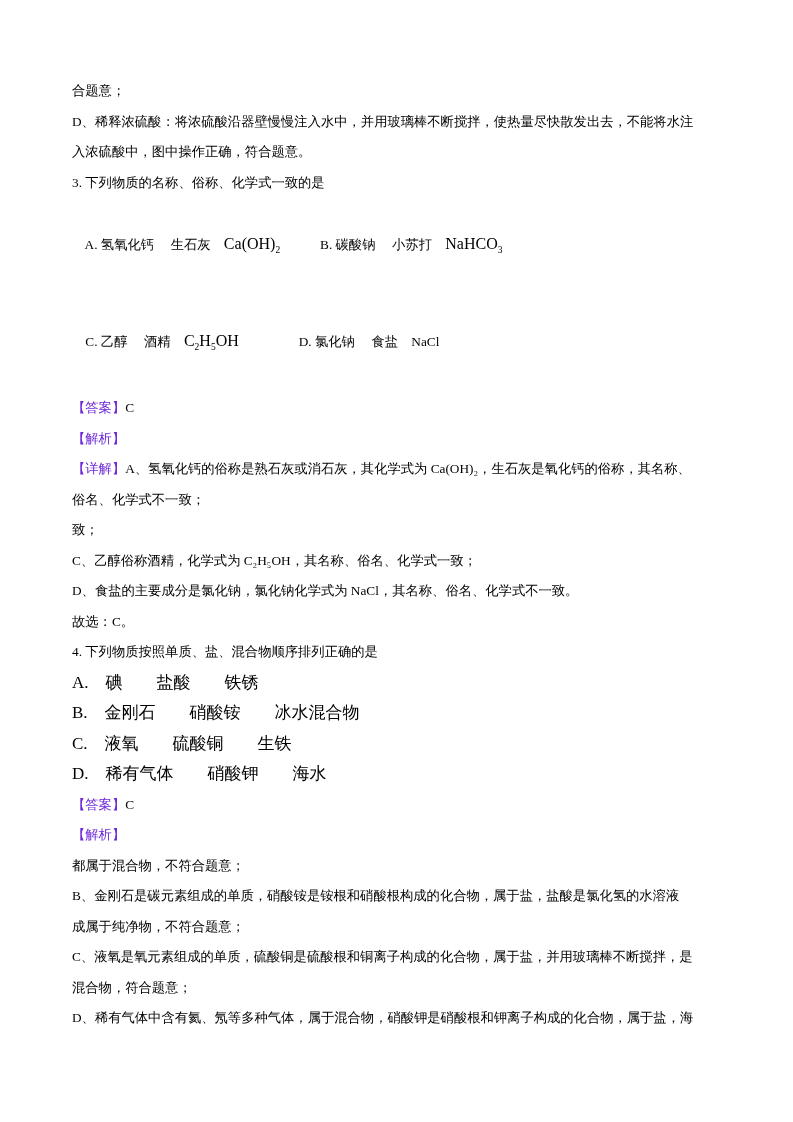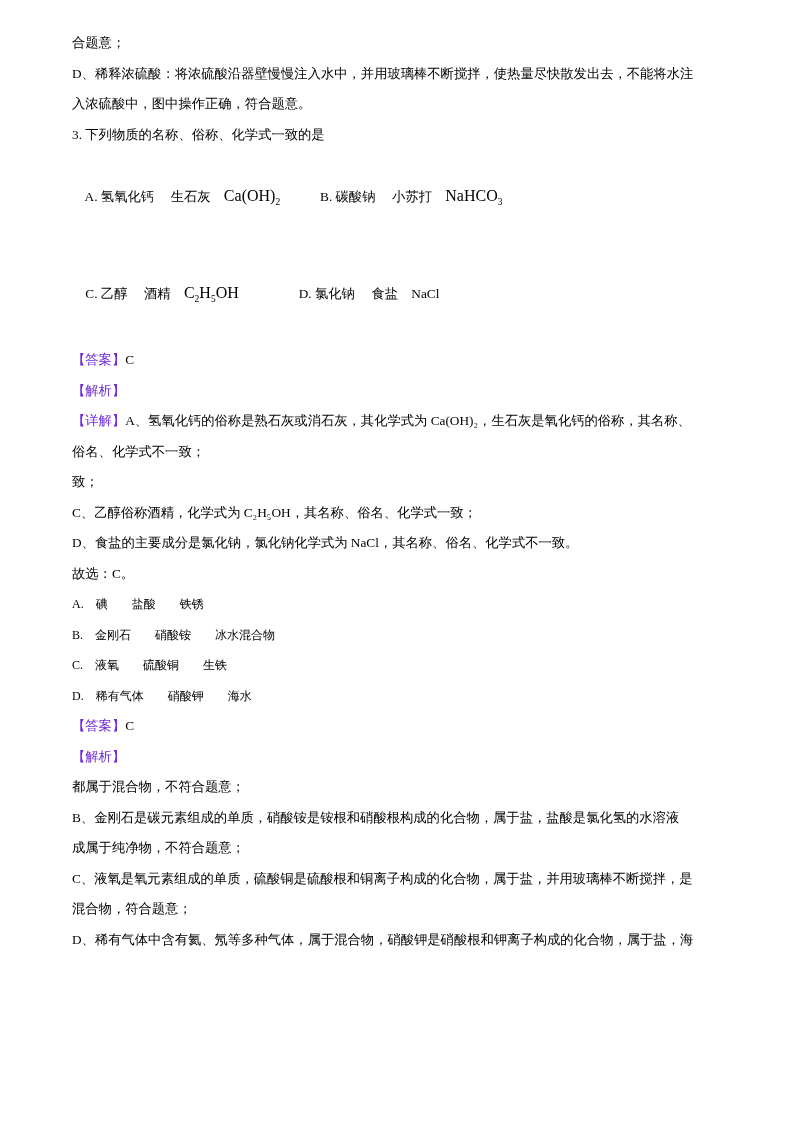--- a/index.html
+++ b/index.html
@@ -13,34 +13,34 @@
     font-family: "Liberation Serif", "DejaVu Serif", serif;
     color: #000000;
     position: relative;
     overflow: hidden;
   }
   .page {
     position: absolute;
     left: 0; top: 0;
     width: 717px;
     height: 1122px;
-    padding: 28px 72px 0 72px;
+    padding: 76px 72px 0 72px;
     box-sizing: border-box;
   }
   .line {
     font-size: 13.3px;
     line-height: 30.5px;
     color: #000;
     white-space: nowrap;
   }
   .tag {
     color: #6d28d9;
   }
   .opt-row {
-    font-size: 12px;
+    font-size: 17px;
     line-height: 30.5px;
     display: block;
     white-space: pre;
   }
   .sub {
     font-size: 9.5px;
     vertical-align: sub;
   }
   .big-formula {
     font-size: 16px;
@@ -75,20 +75,21 @@
 
   <div class="line"><span class="tag">【解析】</span></div>
 
   <div class="line"><span class="tag">【详解】</span><span>A、氢氧化钙的俗称是熟石灰或消石灰，其化学式为 Ca(OH)₂，生石灰是氧化钙的俗称，其名称、</span></div>
   <div class="line">俗名、化学式不一致；</div>
   <div class="line">致；</div>
   <div class="line">C、乙醇俗称酒精，化学式为 C₂H₅OH，其名称、俗名、化学式一致；</div>
   <div class="line">D、食盐的主要成分是氯化钠，氯化钠化学式为 NaCl，其名称、俗名、化学式不一致。</div>
   <div class="line">故选：C。</div>
 
+  <div class="line">4. 下列物质按照单质、盐、混合物顺序排列正确的是</div>
   <div class="opt-row">A.    碘        盐酸        铁锈</div>
   <div class="opt-row">B.    金刚石        硝酸铵        冰水混合物</div>
   <div class="opt-row">C.    液氧        硫酸铜        生铁</div>
   <div class="opt-row">D.    稀有气体        硝酸钾        海水</div>
 
   <div class="line"><span class="tag">【答案】</span><span>C</span></div>
   <div class="line"><span class="tag">【解析】</span></div>
 
   <div class="line">都属于混合物，不符合题意；</div>
   <div class="line">B、金刚石是碳元素组成的单质，硝酸铵是铵根和硝酸根构成的化合物，属于盐，盐酸是氯化氢的水溶液</div>

